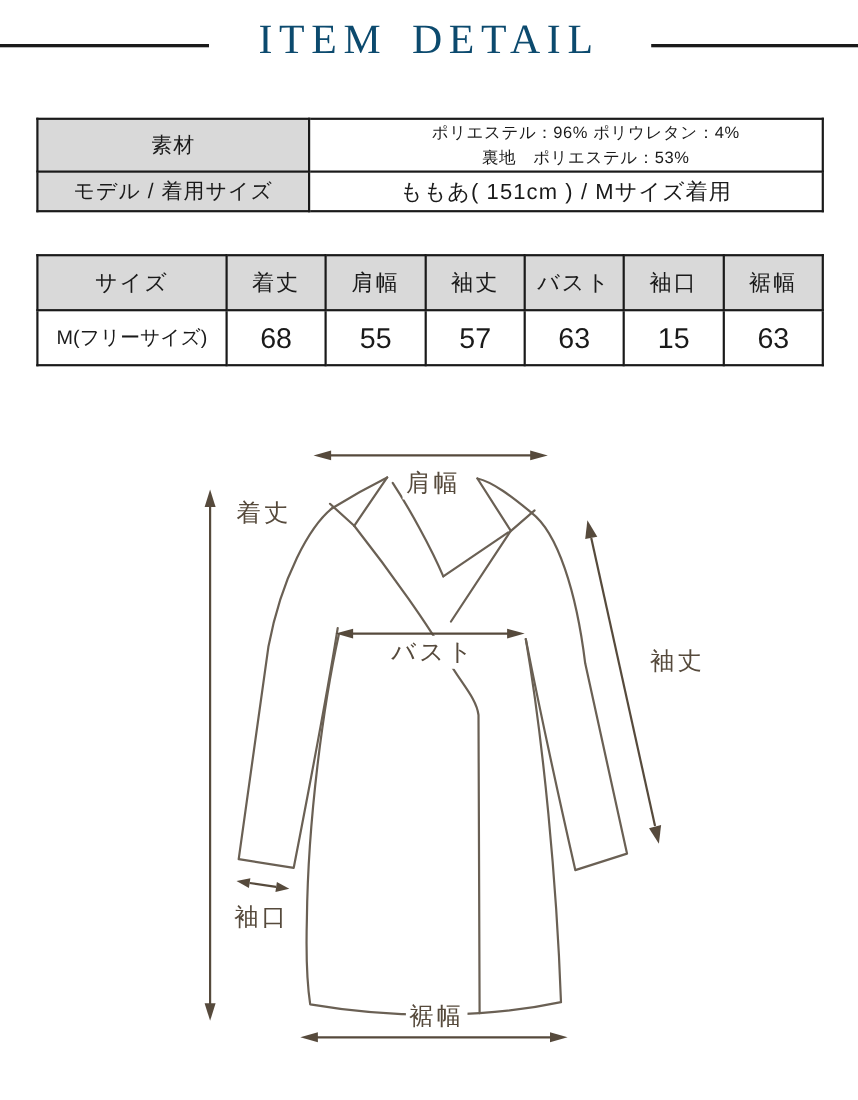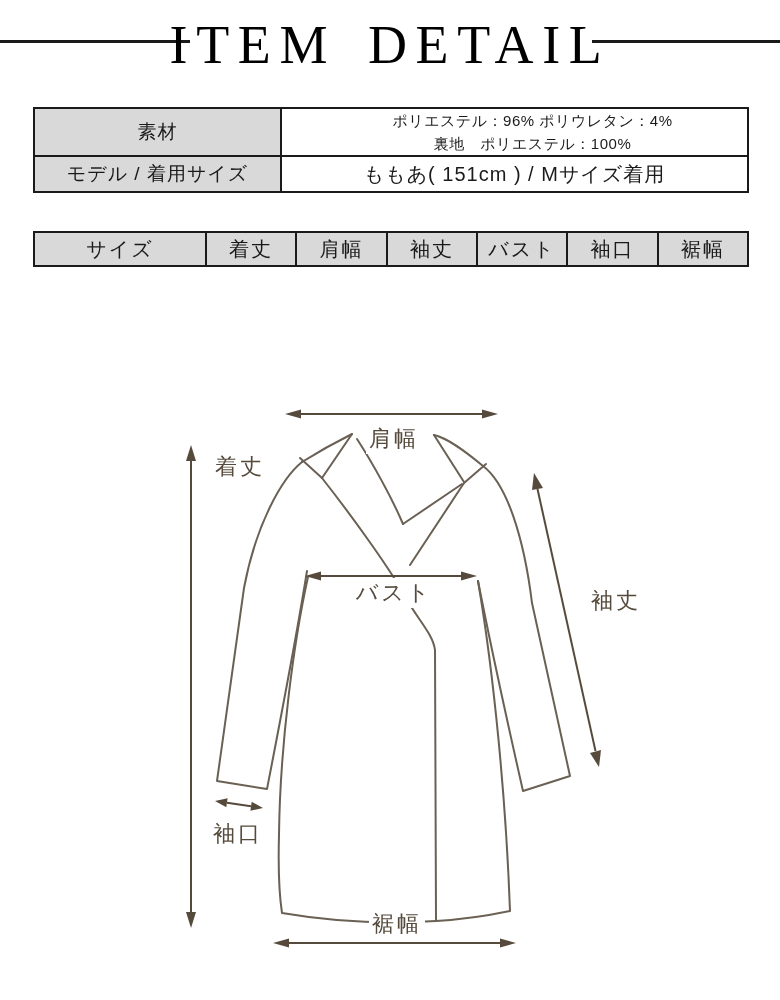--- a/index.html
+++ b/index.html
@@ -5,33 +5,33 @@
   html,body{margin:0;padding:0;background:#fff;}
   .page{position:relative;width:780px;height:1000px;background:#ffffff;overflow:hidden;
         font-family:"Liberation Sans","DejaVu Sans",sans-serif;color:#1a1a1a;}
 
   
   .hdr-line{position:absolute;top:40px;height:3px;background:#1a1a1a;}
   .hdr-line.left{left:0;width:190px;}
   .hdr-line.right{left:592px;width:188px;}
   .hdr-title{position:absolute;top:14px;left:50%;transform:translateX(-50%);
              font-family:"Liberation Serif","DejaVu Serif",serif;
-             font-size:54px;letter-spacing:0.16em;word-spacing:0.18em;color:#000000;white-space:nowrap;}
+             font-size:38px;letter-spacing:0.16em;word-spacing:0.18em;color:#0c4a6e;white-space:nowrap;}
 
   
   table{border-collapse:collapse;table-layout:fixed;}
   td,th{border:2px solid #1a1a1a;text-align:center;vertical-align:middle;font-weight:normal;padding:0;}
   .thbg{background:#d9d9d9;}
   .info-table{position:absolute;left:33px;top:107px;width:714px;}
   .info-table tr{height:36px;}
   .info-label{font-size:19px;letter-spacing:1px;}
   .info-val-small{font-size:15px;line-height:23px;letter-spacing:0.5px;padding-left:36px;}
   .info-val{font-size:20px;letter-spacing:1px;margin-left:17px;}
   .size-table{position:absolute;left:33px;top:231px;width:714px;}
-  .size-table tr{height:34px;}
+  .size-table tr{height:50px;}
   .size-head{font-size:20px;letter-spacing:2px;}
   .size-name{font-size:18px;}
   .size-num{font-size:26px;}
 
   
   .diagram-svg{position:absolute;left:0;top:0;width:780px;height:1000px;}
   .measure-label{position:absolute;transform:translate(-50%,-50%);
                  font-size:22px;letter-spacing:3px;color:#564a3c;
                  background:#fff;padding:0 3px;white-space:nowrap;}
 </style>
@@ -47,21 +47,21 @@
   <table class="info-table">
     <colgroup>
         <col style="width:247px">
         <col style="width:467px">
       </colgroup>
     <tbody>
         <tr>
       <td class="thbg info-label">素材</td>
       <td>
         <div class="info-val-small">ポリエステル：96% ポリウレタン：4%</div>
-        <div class="info-val-small">裏地　ポリエステル：100%</div>
+        <div class="info-val-small">裏地　ポリエステル：53%</div>
       </td>
     </tr>
     <tr>
       <td class="thbg info-label">モデル / 着用サイズ</td>
       <td class="info-val">ももあ( 151cm ) / Mサイズ着用</td>
     </tr>
   </tbody>
     </table>
 
   <table class="size-table">
@@ -76,20 +76,29 @@
     </colgroup>
     <tbody>
         <tr>
       <td class="thbg size-head">サイズ</td>
       <td class="thbg size-head">着丈</td>
       <td class="thbg size-head">肩幅</td>
       <td class="thbg size-head">袖丈</td>
       <td class="thbg size-head">バスト</td>
       <td class="thbg size-head">袖口</td>
       <td class="thbg size-head">裾幅</td>
+    </tr>
+    <tr>
+      <td class="size-name">M(フリーサイズ)</td>
+      <td class="size-num">68</td>
+      <td class="size-num">55</td>
+      <td class="size-num">57</td>
+      <td class="size-num">63</td>
+      <td class="size-num">15</td>
+      <td class="size-num">63</td>
     </tr>
   </tbody>
     </table>
 
   <svg class="diagram-svg" viewBox="0 0 780 1000" fill="none">
 
     <g stroke="#6a6054" stroke-width="2" stroke-linecap="round" stroke-linejoin="round" fill="none">
 
       <path d="M302,462 C282,478 256,524 244,588 L217,781 L267,789 C281,717 296,640 307,571"></path>
 

